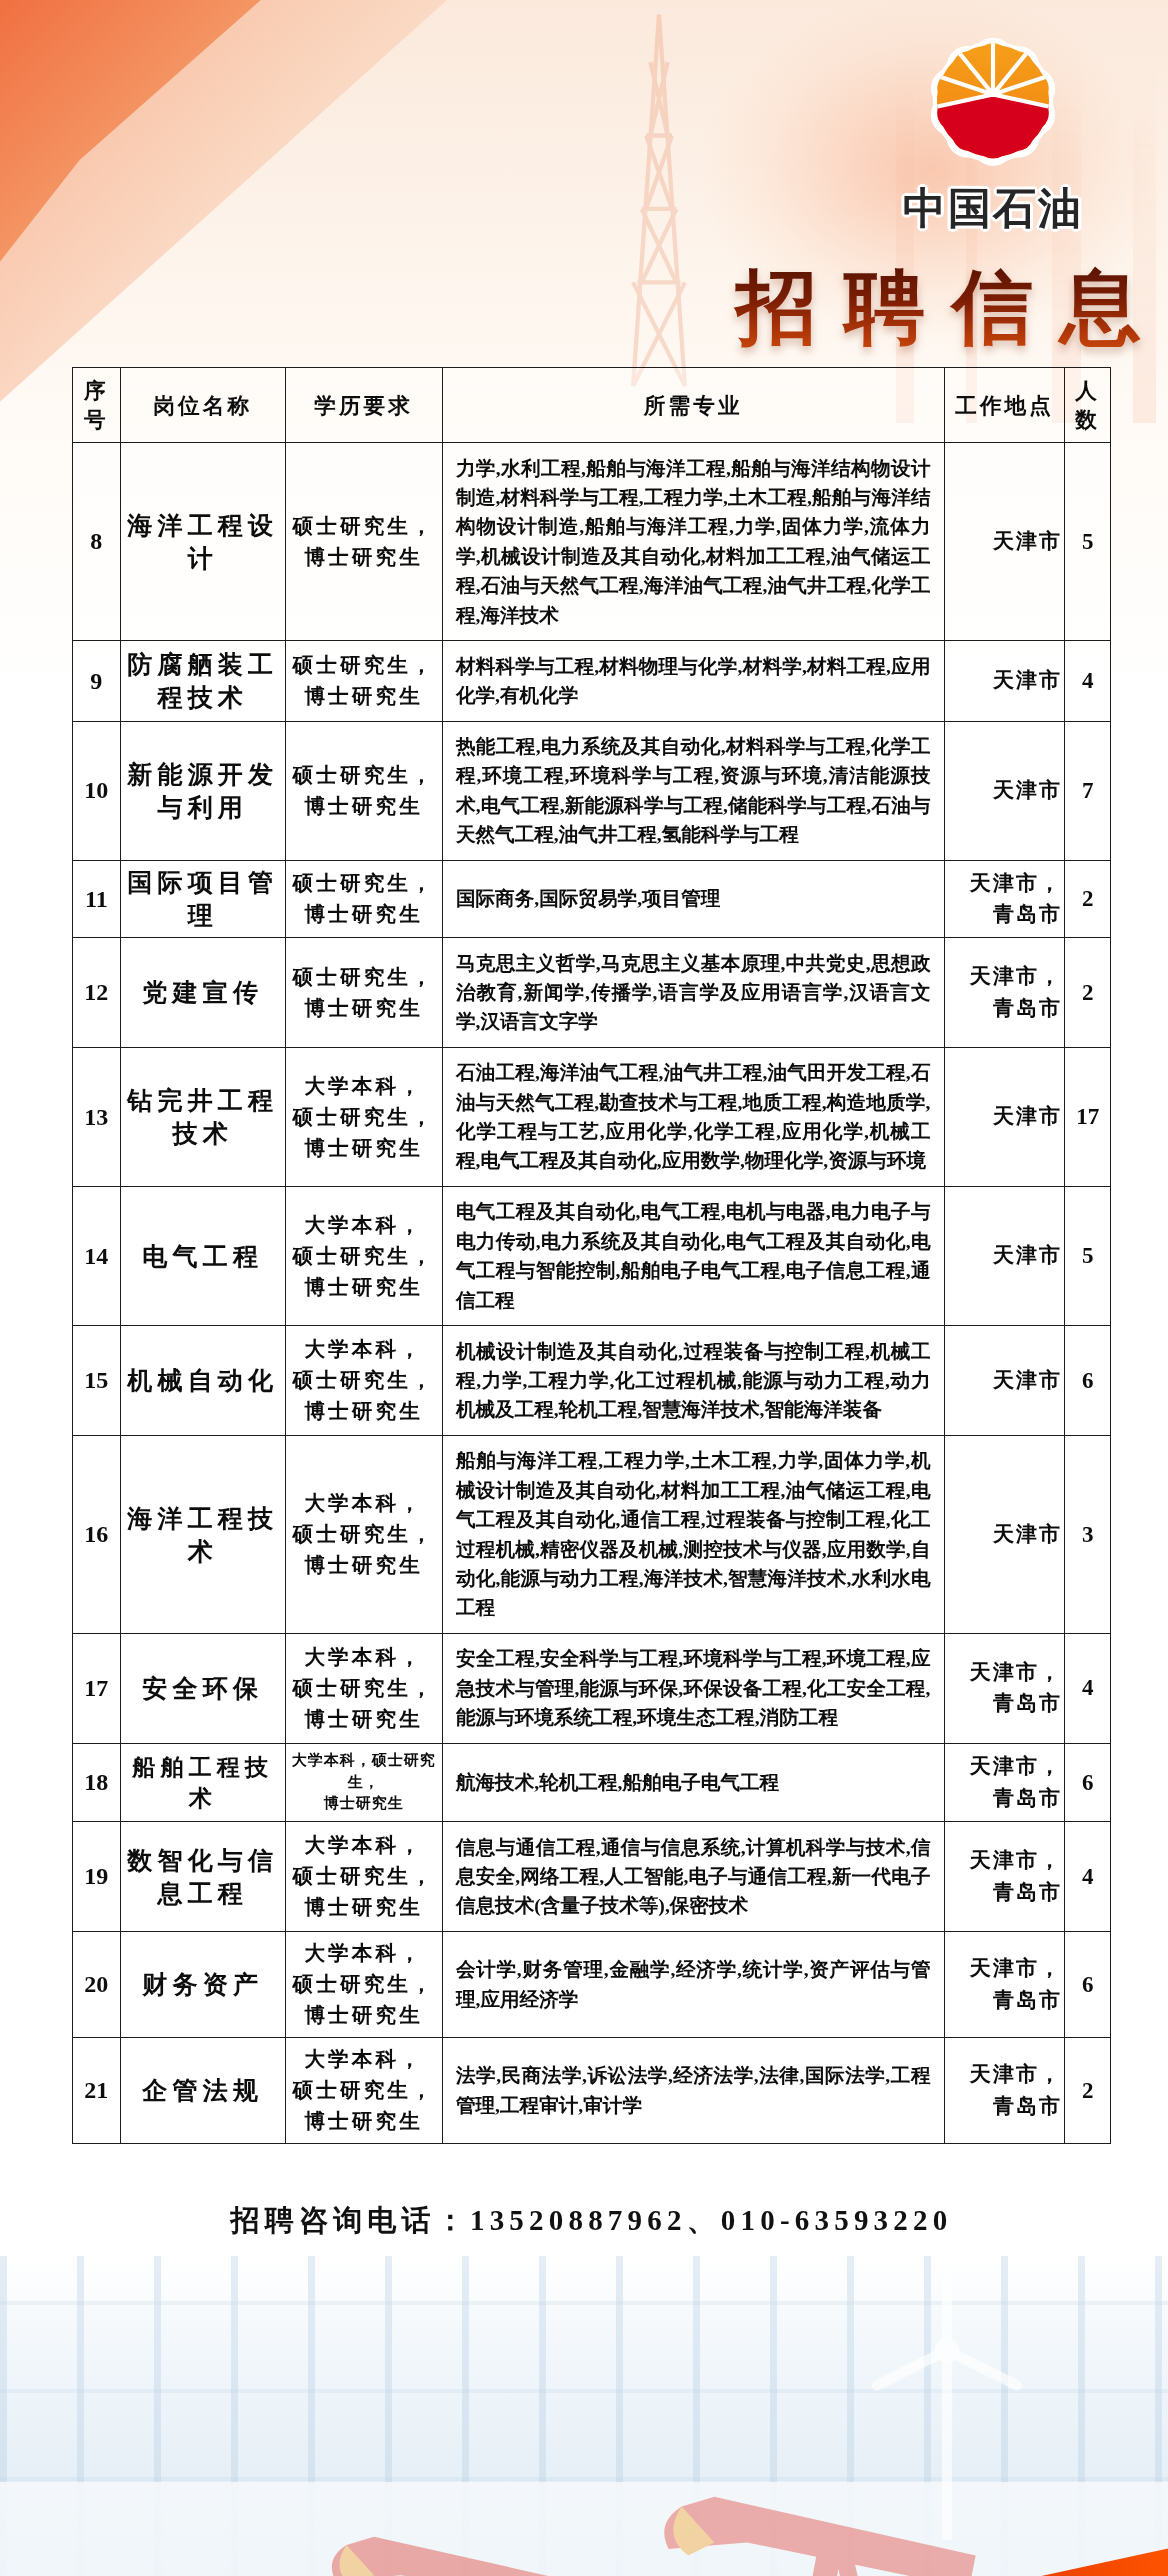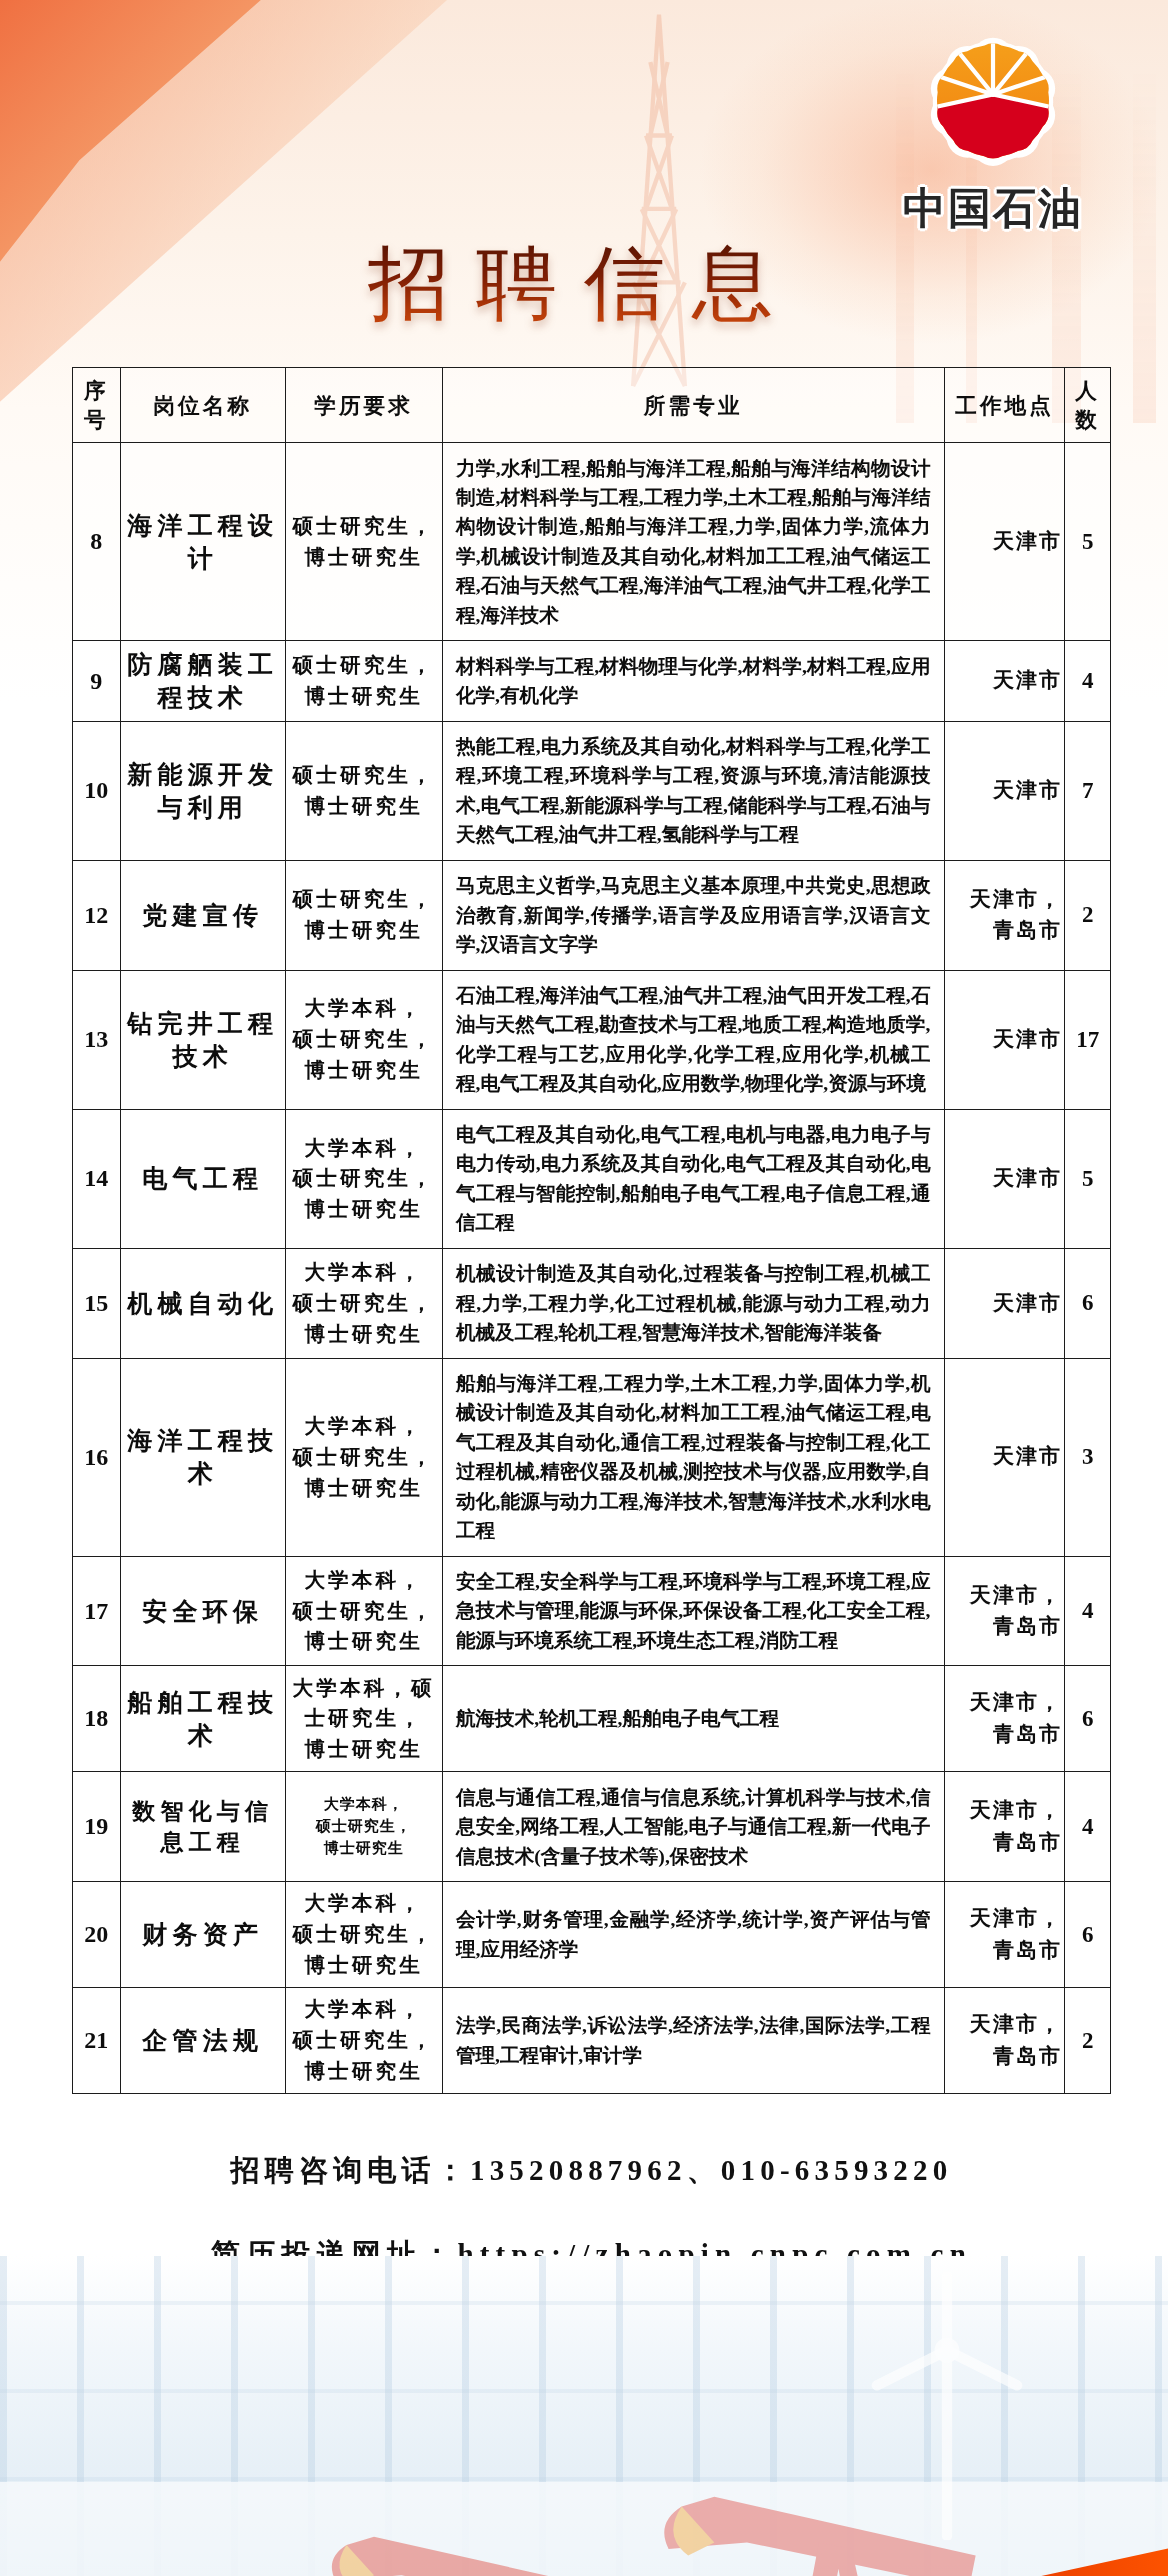--- a/index.html
+++ b/index.html
@@ -24,22 +24,22 @@
     mask:linear-gradient(90deg,transparent 0 6%,#000 6% 12%,transparent 12% 30%,#000 30% 34%,transparent 34% 60%,#000 60% 70%,transparent 70% 88%,#000 88% 96%,transparent 96%);}
 
   
   .logo{position:absolute;top:30px;right:77px;width:196px;text-align:center;}
   .logo svg{width:140px;height:140px;display:block;margin:0 auto;}
   .logo-text{margin-top:10px;font-size:43px;font-weight:900;color:#262626;letter-spacing:2.1px;
     font-family:"Liberation Sans","DejaVu Sans",sans-serif;
     text-shadow:-3.1px 0 0 #fff,3.1px 0 0 #fff,0 -3.1px 0 #fff,0 3.1px 0 #fff,-2.1px -2.1px 0 #fff,2.1px 2.1px 0 #fff,-2.1px 2.1px 0 #fff,2.1px -2.1px 0 #fff;}
 
   
-  .title{position:absolute;top:230px;left:0;width:100%;text-align:center;
-    font-size:81px;font-weight:400;letter-spacing:27px;
+  .title{position:absolute;top:254px;left:0;width:100%;text-align:right;
+    font-size:81px;font-weight:700;letter-spacing:27px;
     background:linear-gradient(180deg,#4f1202 0%,#7c1d04 42%,#b03708 72%,#d8500f 100%);
     -webkit-background-clip:text;background-clip:text;color:transparent;
     filter:drop-shadow(0 5.2px 4.1px rgba(130,50,15,.30));}
 
   
   .content{position:absolute;top:367px;left:72px;width:1039px;}
   table.recruit{width:100%;border-collapse:collapse;table-layout:fixed;}
   table.recruit th,table.recruit td{border:1.5px solid #1c1c1c;color:#0d0d0d;vertical-align:middle;}
   col.w-no{width:4.6%;}col.w-pos{width:15.9%;}col.w-edu{width:15.1%;}
   col.w-maj{width:48.4%;}col.w-loc{width:11.6%;}col.w-cnt{width:4.4%;}
@@ -190,20 +190,30 @@
           <tr>
             <td class="no">10</td>
             <td class="pos">新能源开发与利用</td>
             <td class="edu">硕士研究生，
 博士研究生</td>
             <td class="majors">热能工程,电力系统及其自动化,材料科学与工程,化学工程,环境工程,环境科学与工程,资源与环境,清洁能源技术,电气工程,新能源科学与工程,储能科学与工程,石油与天然气工程,油气井工程,氢能科学与工程</td>
             <td class="loc">天津市</td>
             <td class="cnt">7</td>
           </tr>
           <tr>
+            <td class="no">11</td>
+            <td class="pos">国际项目管理</td>
+            <td class="edu">硕士研究生，
+博士研究生</td>
+            <td class="majors">国际商务,国际贸易学,项目管理</td>
+            <td class="loc">天津市，
+青岛市</td>
+            <td class="cnt">2</td>
+          </tr>
+          <tr>
             <td class="no">12</td>
             <td class="pos">党建宣传</td>
             <td class="edu">硕士研究生，
 博士研究生</td>
             <td class="majors">马克思主义哲学,马克思主义基本原理,中共党史,思想政治教育,新闻学,传播学,语言学及应用语言学,汉语言文学,汉语言文字学</td>
             <td class="loc">天津市，
 青岛市</td>
             <td class="cnt">2</td>
           </tr>
           <tr>

